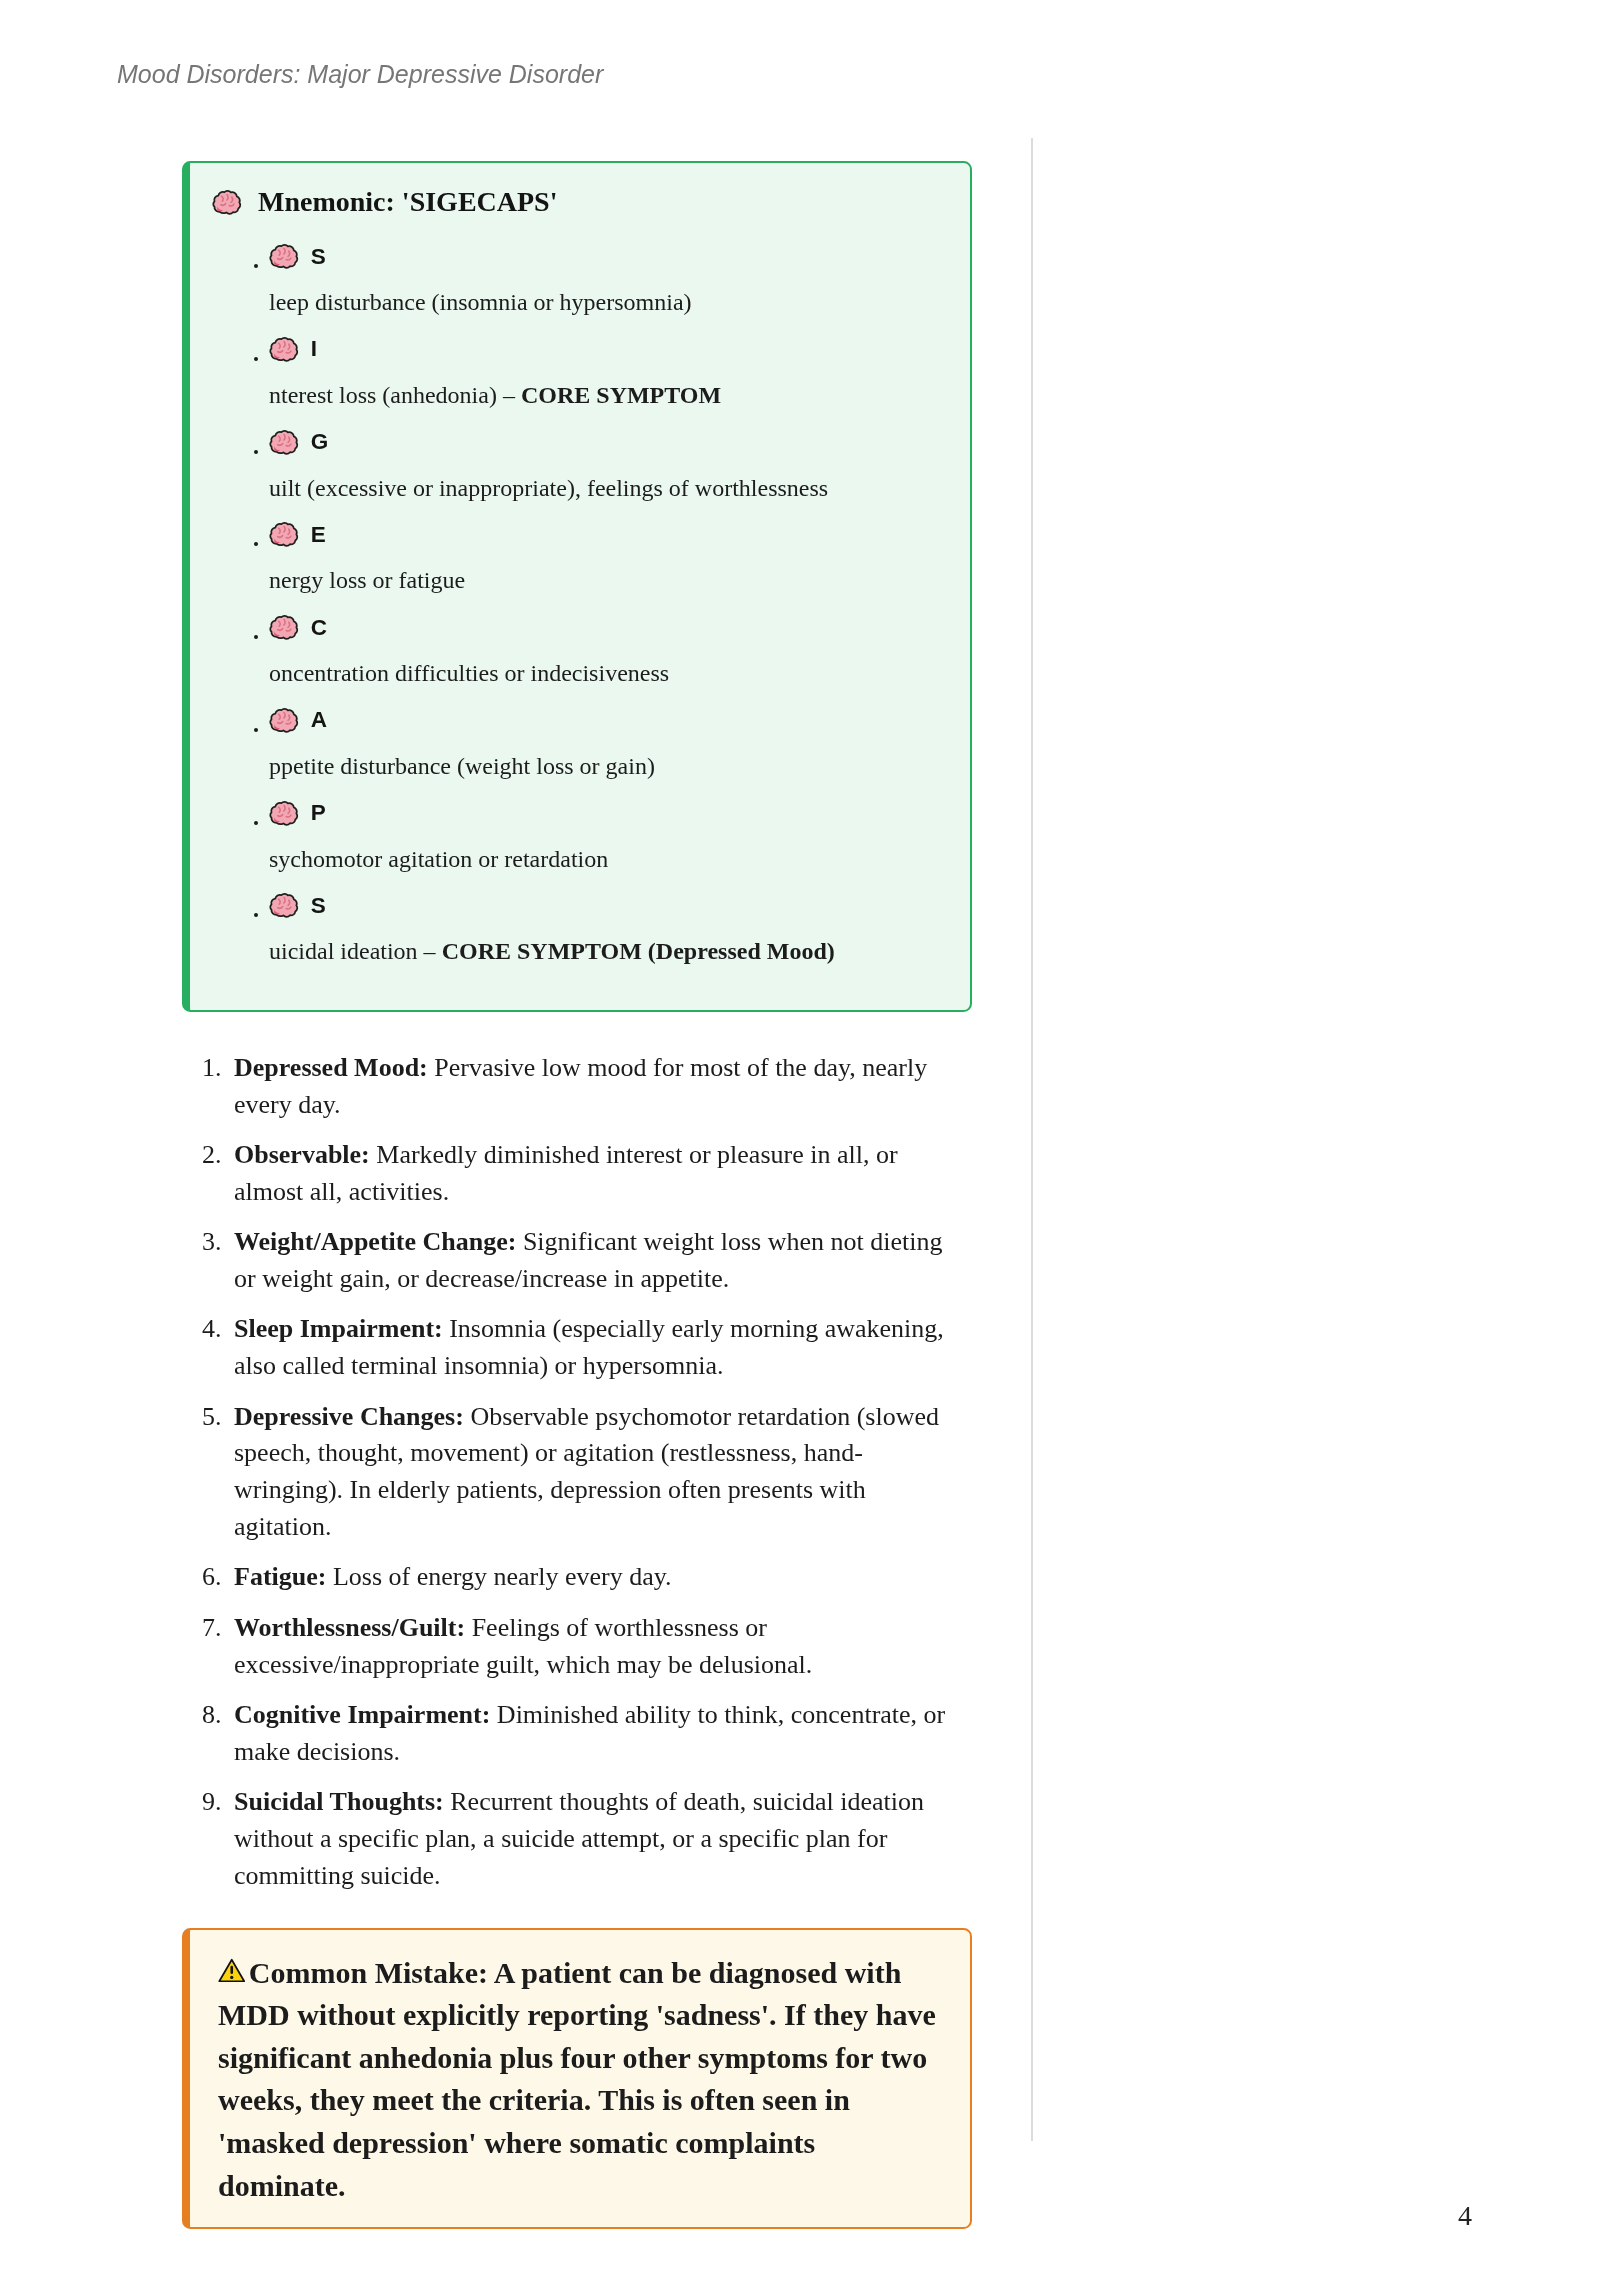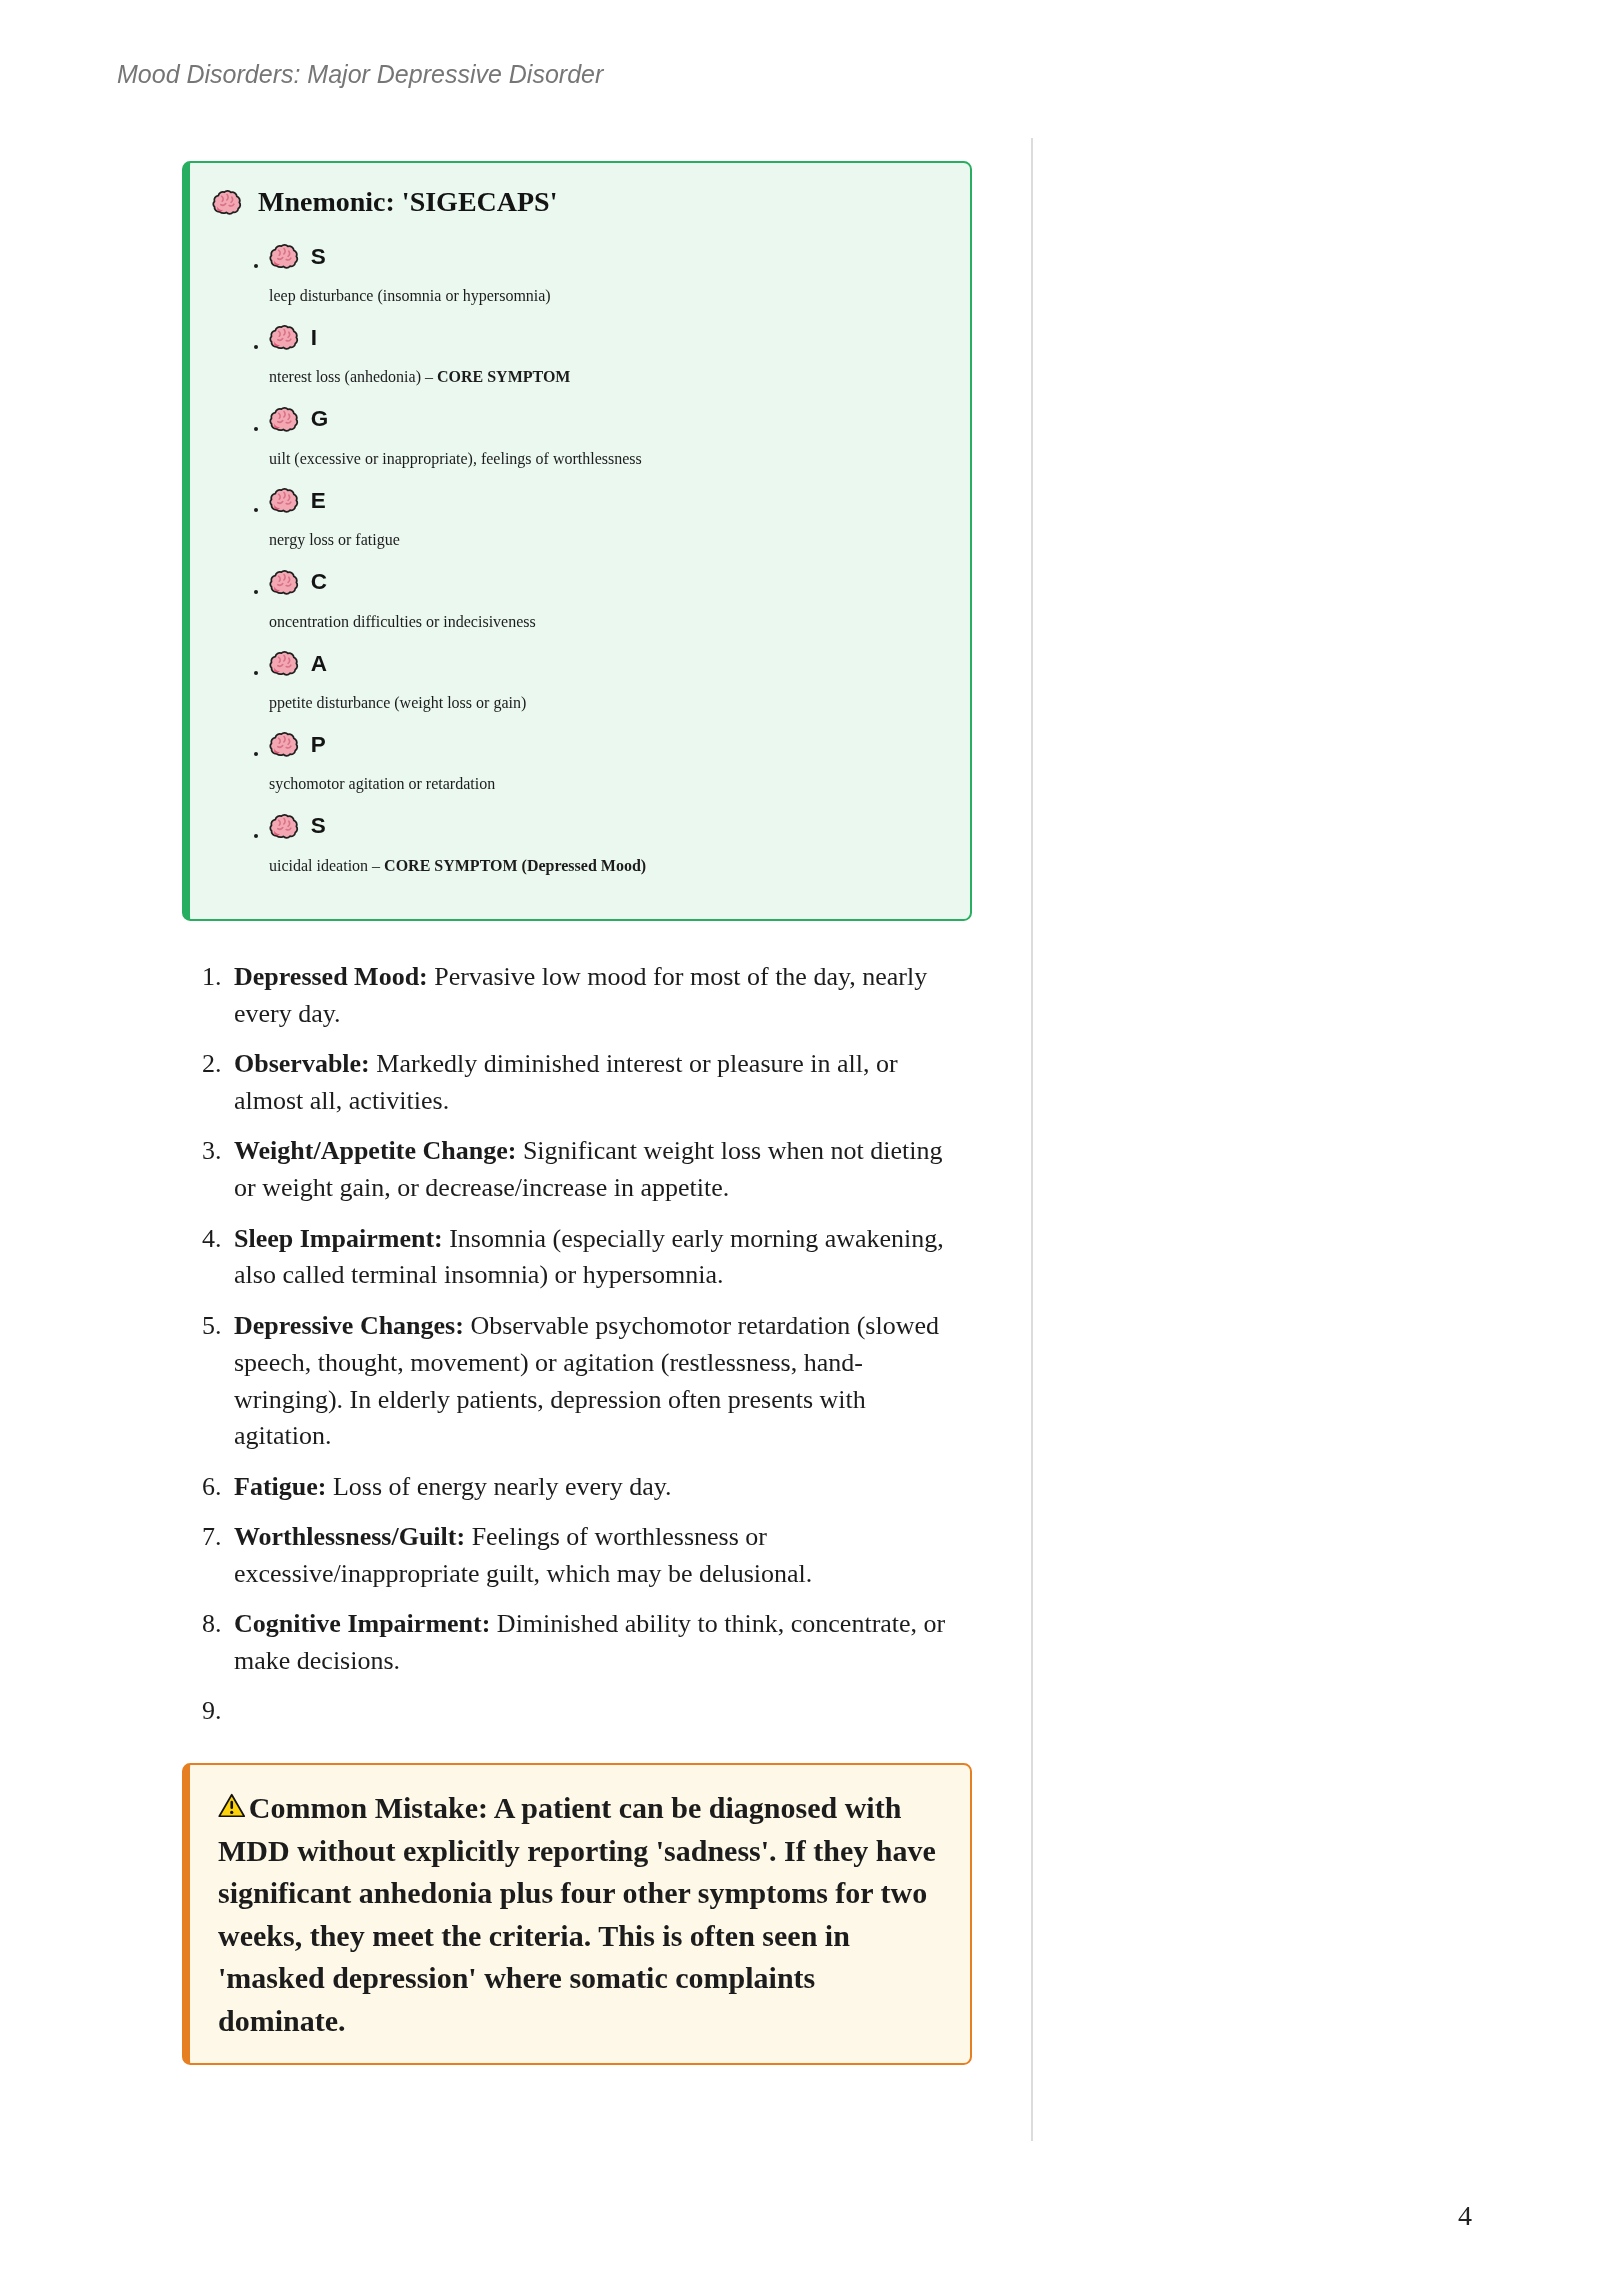--- a/index.html
+++ b/index.html
@@ -67,21 +67,21 @@
     display:flex;
     align-items:center;
     gap:11.7px;
     font-family:"Liberation Sans", sans-serif;
     font-weight:bold;
     font-size:22.5px;
     color:#141414;
     margin-bottom:15px;
   }
   .b-desc {
-    font-size:16px;
+    font-size:24px;
     line-height:1.42;
   }
   .b-desc b { font-weight:bold; }
   .criteria {
     margin:38px 0 0 0;
     padding:0;
     list-style:none;
   }
   .crit-item {
     display:flex;
@@ -272,20 +272,21 @@
         <li class="crit-item">
           <span class="crit-num">7.</span>
           <span class="crit-body"><b>Worthlessness/Guilt:</b> Feelings of worthlessness or excessive/inappropriate guilt, which may be delusional.</span>
         </li>
         <li class="crit-item">
           <span class="crit-num">8.</span>
           <span class="crit-body"><b>Cognitive Impairment:</b> Diminished ability to think, concentrate, or make decisions.</span>
         </li>
         <li class="crit-item">
           <span class="crit-num">9.</span>
+          <span class="crit-body"><b>Suicidal Thoughts:</b> Recurrent thoughts of death, suicidal ideation without a specific plan, a suicide attempt, or a specific plan for committing suicide.</span>
         </li>
       </ol>
 
     <section class="callout orange">
       <p class="warn-text">
         <span class="icon">
           <svg width="27.5" height="25" viewBox="0 0 32 29">
             <path d="M16 2 L30.5 27 H1.5 Z" fill="#FBD20B" stroke="#111111" stroke-width="2" stroke-linejoin="round"></path>
             <rect x="14.5" y="9" width="3" height="9.5" rx="1.5" fill="#111111"></rect>
             <circle cx="16" cy="22.5" r="1.9" fill="#111111"></circle>

